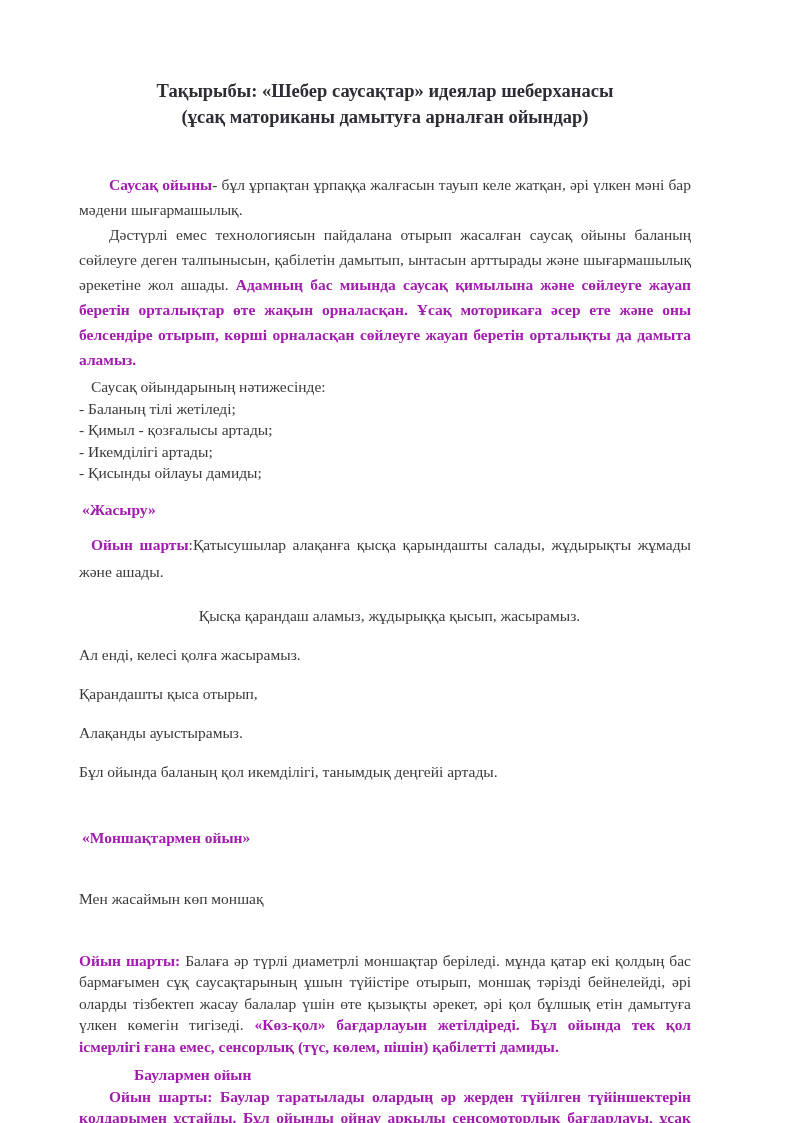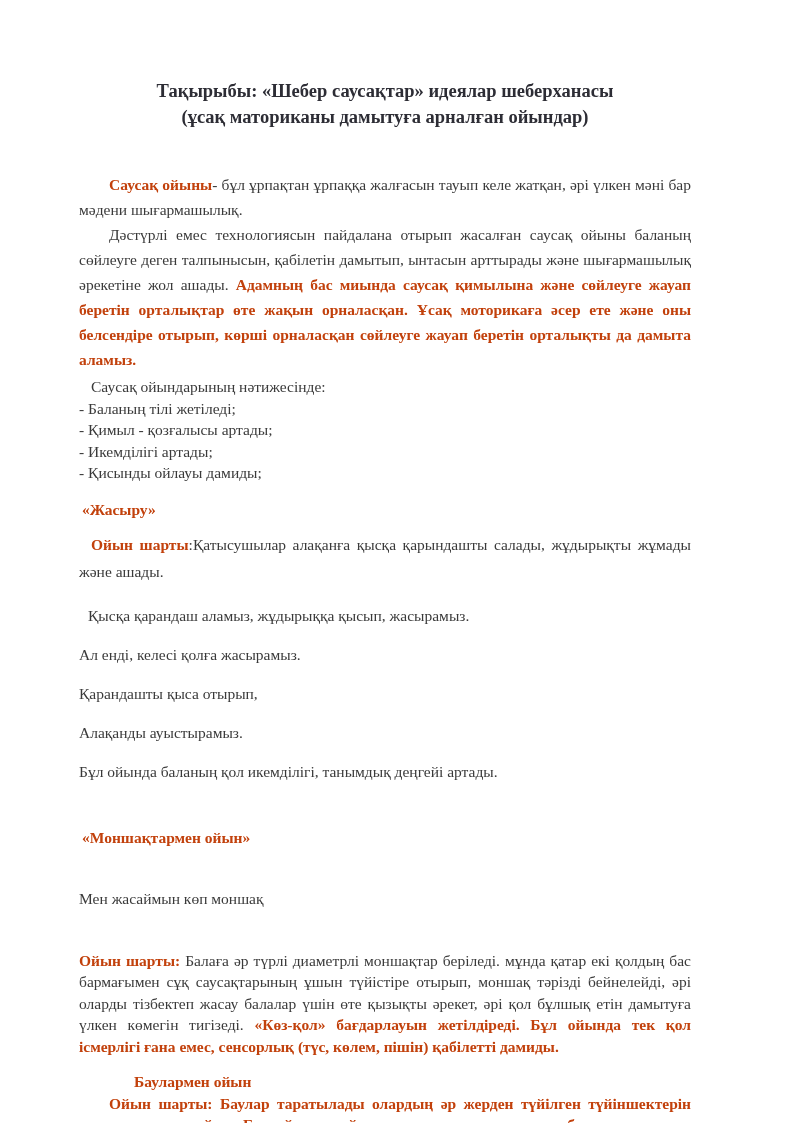--- a/index.html
+++ b/index.html
@@ -22,33 +22,33 @@
     text-align:center;
     color:#2d2d35;
   }
   .title .tline { display:block; }
   p { margin:0; font-size:15.5px; }
   .jz { text-align:justify; }
   .lh25 { line-height:25px; }
   .lh27 { line-height:27px; }
   .ind30 { text-indent:30px; }
   .ind12 { text-indent:12px; }
-  .bold, b { font-weight:bold; color:#c2410c; }
+  .bold, b { font-weight:bold; color:#a21caf; }
   .results-heading { margin-top:4px; line-height:21.5px; padding-left:12px; }
   .results-list { margin:0; }
   .results-list p { line-height:21.5px; }
   .results-note { line-height:22px; }
   .game-hide-title { margin-top:15px; line-height:21px; padding-left:3px; }
   .game-hide-rule { margin-top:11px; }
   .single { margin-top:9px; line-height:30px; }
-  .single.off { padding-left:9px; }
+  .single.off { padding-left:9px;text-align:center; }
   .game-beads { margin-top:40px; }
   .game-beads p { line-height:21.5px;margin-top:40px; }
   .beads-title { padding-left:3px; }
-  .game-ropes-title { margin-top:14px; line-height:21.5px; padding-left:55px; }
+  .game-ropes-title { margin-top:7px; line-height:21.5px; padding-left:55px; }
   .game-ropes-rule { line-height:21.5px; }
 </style>
 </head>
 <body>
 
 <div class="page">
 
   <h1 class="title">
     <span class="tline">Тақырыбы: «Шебер саусақтар» идеялар шеберханасы</span>
     <span class="tline">(ұсақ маториканы дамытуға арналған ойындар)</span>

